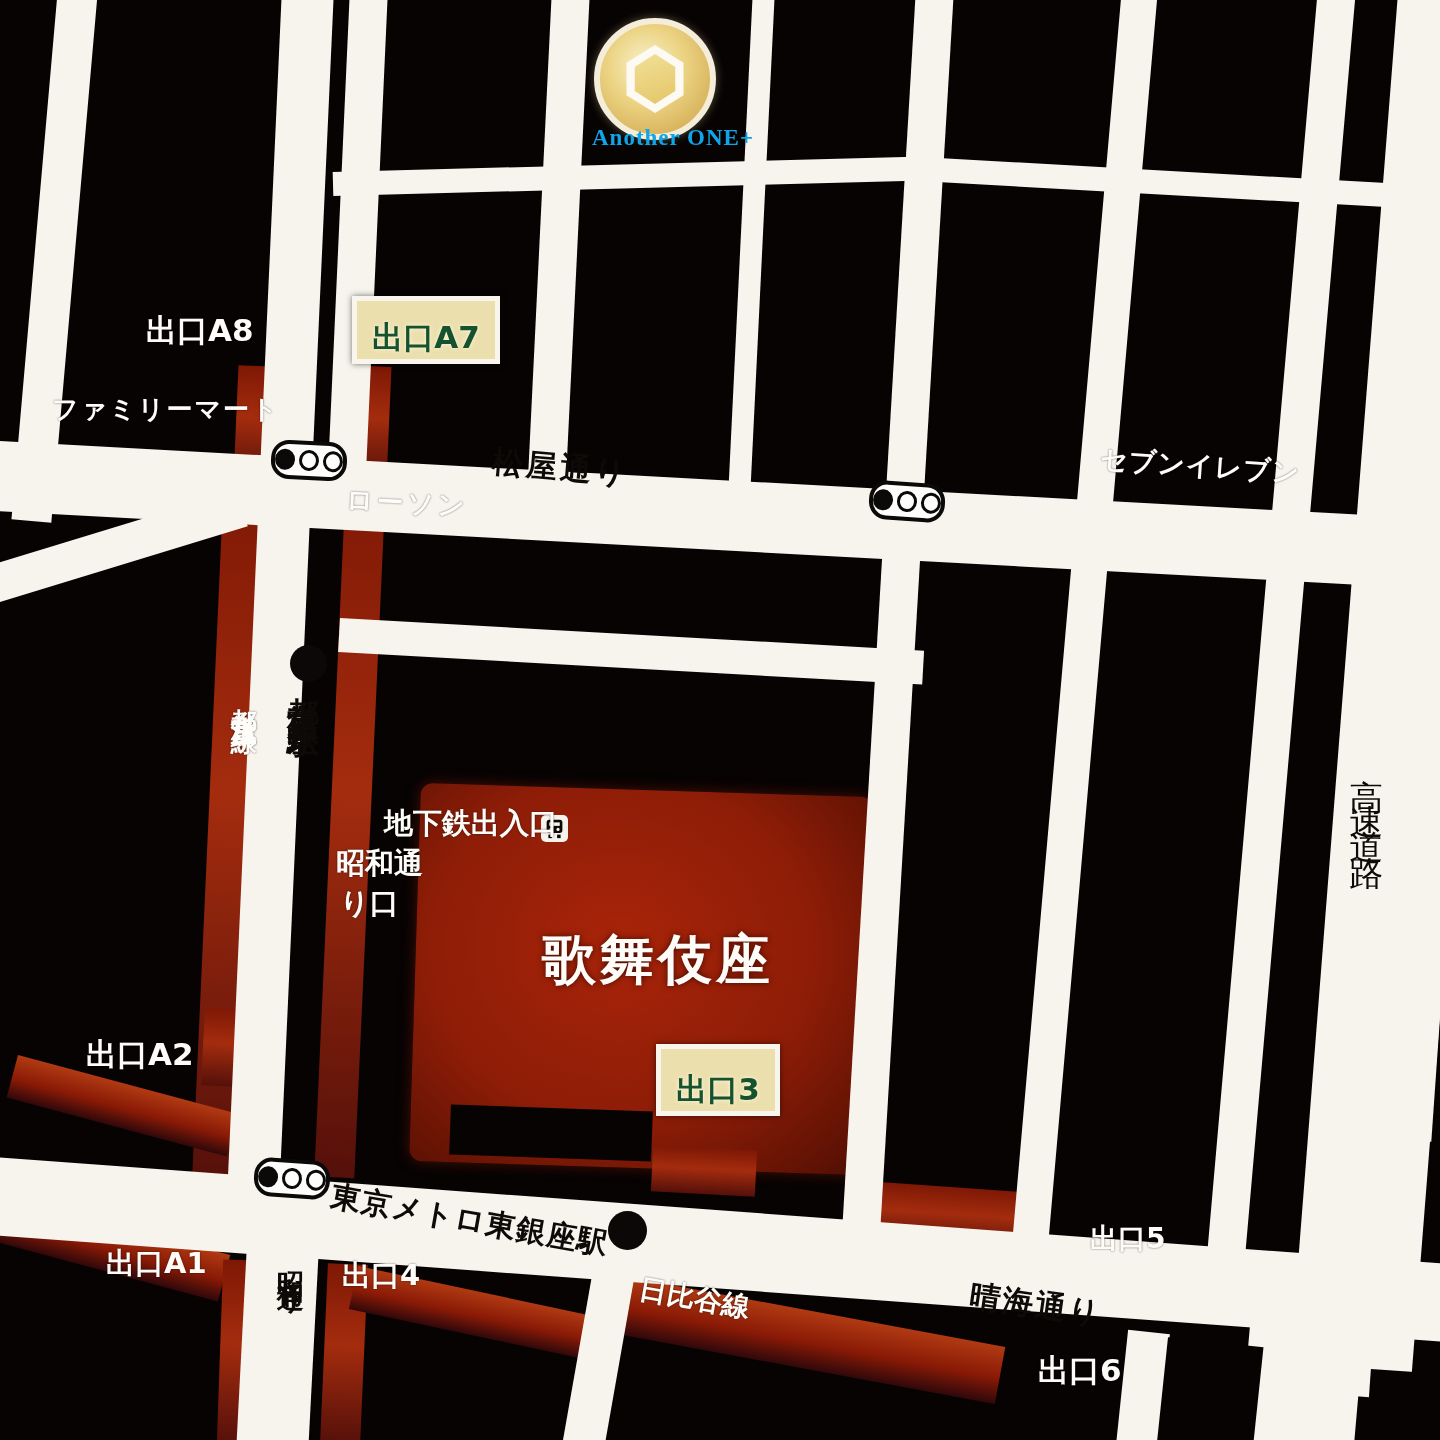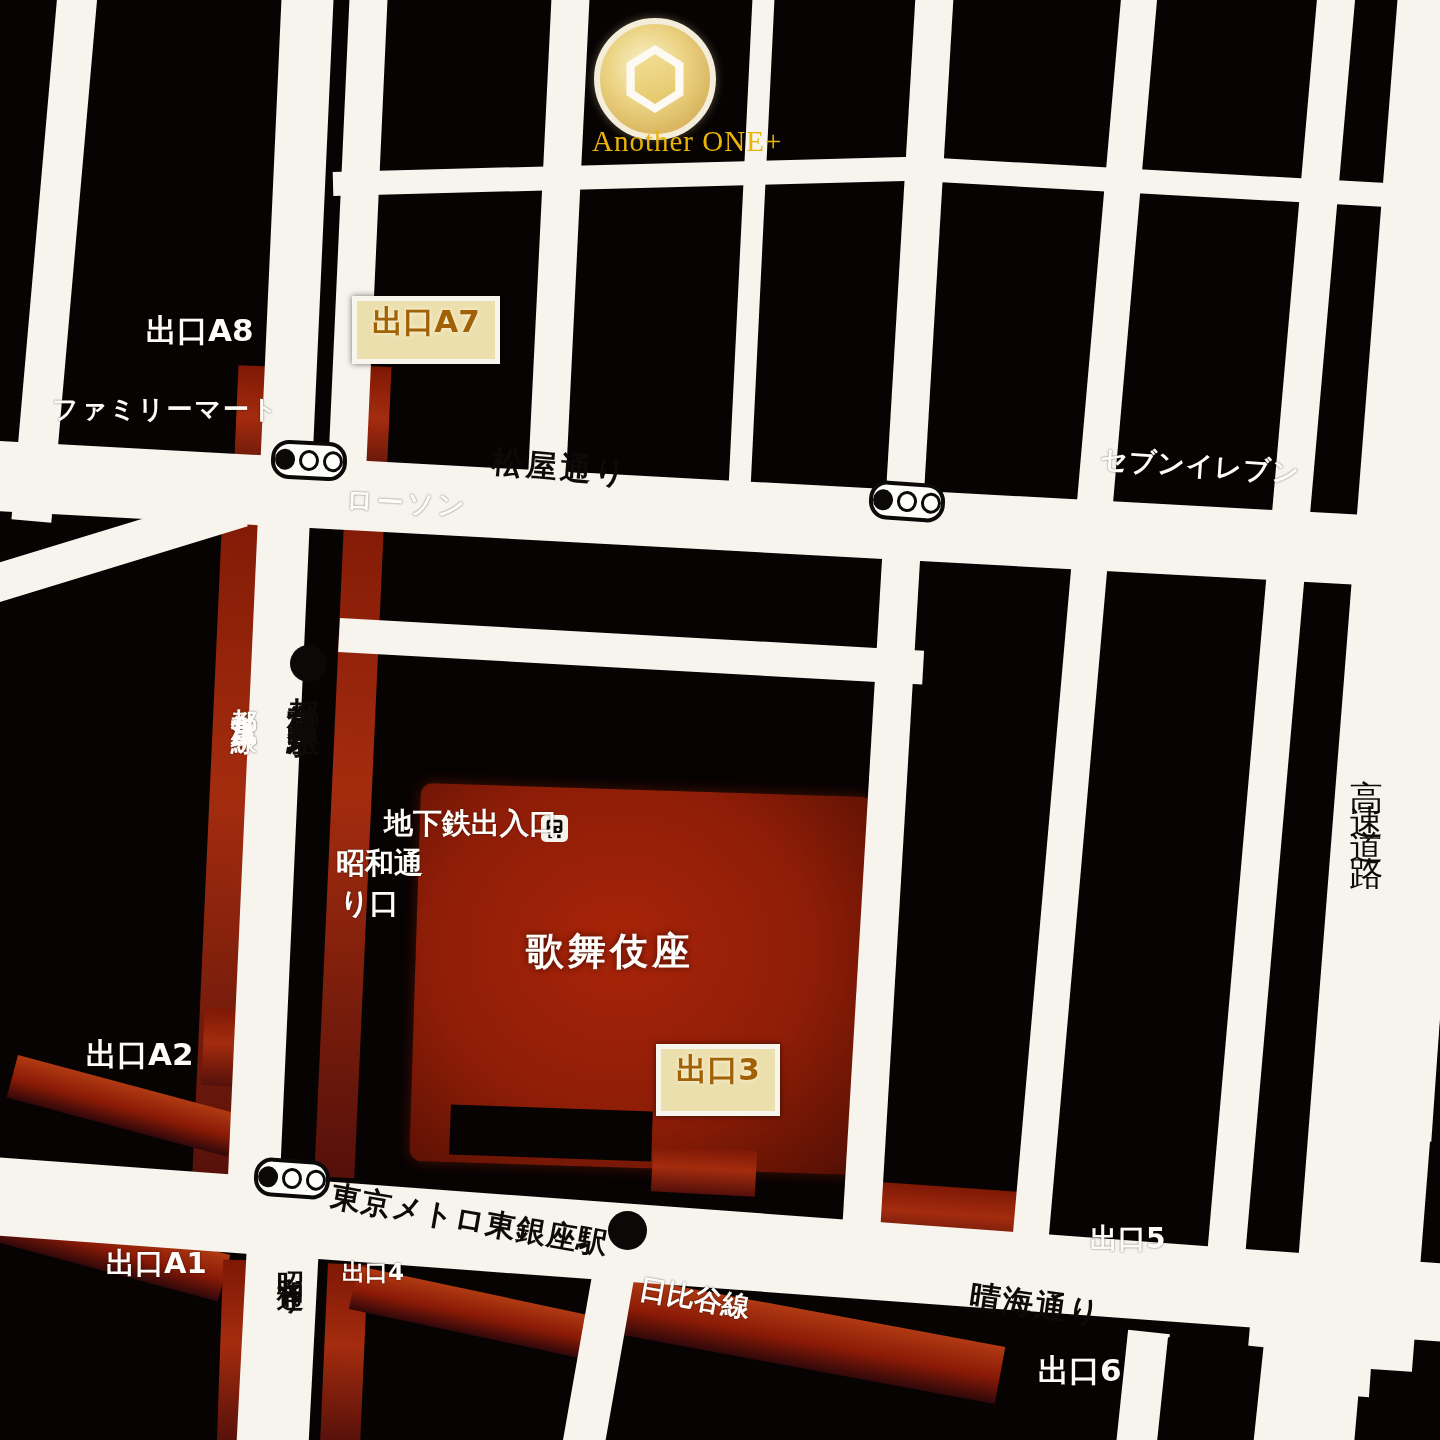--- a/index.html
+++ b/index.html
@@ -12,22 +12,22 @@
   .red{position:absolute;background:linear-gradient(180deg,#7e1805 0%,#a42c0e 45%,#55100a 100%);}
   .redband{position:absolute;background:linear-gradient(180deg,#b03a12 0%,#8a1a06 55%,#30080a 100%);}
   .block{position:absolute;background:#070303;}
   
   .lbl{position:absolute;white-space:nowrap;line-height:1.05;}
   .w{color:#fdfcf9;font-weight:bold;text-shadow:0 0 2px rgba(0,0,0,.6);}
   .b{color:#0d0a08;font-weight:bold;font-family:"Liberation Serif","DejaVu Serif",serif;}
   .vert{writing-mode:vertical-rl;text-orientation:upright;}
   
   .exitbox{position:absolute;background:#ecdfae;border:5px solid #f8f5ec;
-           display:flex;align-items:flex-start;justify-content:center;
-           font-weight:bold;color:#a16207;text-shadow:0 0 4px #fff8e0;
+           display:flex;align-items:flex-end;justify-content:center;
+           font-weight:bold;color:#14532d;text-shadow:0 0 4px #fff8e0;
            box-shadow:0 0 6px rgba(0,0,0,.55);}
   
   .tl{position:absolute;width:68px;height:31px;background:#fdfdfb;border:4px solid #0c0a08;
       border-radius:18px;display:flex;align-items:center;justify-content:center;gap:4px;}
   .tl i{display:block;width:15px;height:15px;border-radius:50%;border:3px solid #0c0a08;background:#fdfdfb;}
   .tl i.on{background:#0c0a08;}
   .dot{position:absolute;background:#0b0807;border-radius:50%;}
   
   .logo-circle{position:absolute;left:594px;top:18px;width:110px;height:110px;border-radius:50%;
      background:radial-gradient(circle at 42% 38%,#f8f2cf 0%,#ecd484 40%,#d9b55e 75%,#c9a44f 100%);
@@ -121,21 +121,21 @@
     <rect x="5" y="19" width="4" height="4" fill="#0c0906"></rect>
     <rect x="15" y="19" width="4" height="4" fill="#0c0906"></rect>
   </svg>
 </div>
 
 <div class="logo-circle">
   <div class="hex outer">
     <div class="hex inner"></div>
   </div>
 </div>
-<div class="lbl" style="left:592px;top:126px;font-family:'Liberation Serif','DejaVu Serif',serif;font-size:29px;font-weight:normal;color:#eab308;letter-spacing:1px;">Another ONE+</div>
+<div class="lbl" style="left:592px;top:126px;font-family:'Liberation Serif','DejaVu Serif',serif;font-size:23px;font-weight:bold;color:#0ea5e9;letter-spacing:1px;">Another ONE+</div>
 
 <div class="lbl w" style="left:146px;top:314px;font-size:31px;">出口A8</div>
 
 <div class="exitbox" style="left:352px;top:296px;width:138px;height:58px;font-size:31px;">
   <span>出口A7</span>
 </div>
 
 <div class="lbl w" style="left:52px;top:396px;font-size:26px;letter-spacing:2px;">ファミリーマート</div>
 
 <div class="lbl b" style="left:492px;top:452px;font-size:31px;transform:rotate(5deg);letter-spacing:3px;">松屋通り</div>
@@ -145,35 +145,35 @@
 <div class="lbl w" style="left:346px;top:489px;font-size:27px;transform:rotate(3deg);letter-spacing:3px;">ローソン</div>
 
 <div class="lbl w vert" style="left:230px;top:688px;font-size:26px;letter-spacing:5px;">都営浅草線</div>
 
 <div class="lbl b vert" style="left:286px;top:672px;font-size:32px;letter-spacing:6px;">都営東銀座駅</div>
 
 <div class="lbl w" style="left:336px;top:808px;font-size:29px;margin-left:48px;">地下鉄出入口</div>
 <div class="lbl w" style="left:336px;top:848px;font-size:29px;">昭和通</div>
 <div class="lbl w" style="left:340px;top:888px;font-size:29px;">り口</div>
 
-<div class="lbl w" style="left:526px;top:932px;font-size:38px;letter-spacing:4px;text-shadow:0 0 6px rgba(40,5,0,.8);">歌舞伎座</div>
+<div class="lbl w" style="left:542px;top:932px;font-size:54px;letter-spacing:4px;text-shadow:0 0 6px rgba(40,5,0,.8);">歌舞伎座</div>
 
 <div class="lbl w" style="left:86px;top:1038px;font-size:31px;">出口A2</div>
 
 <div class="exitbox" style="left:656px;top:1044px;width:114px;height:62px;font-size:31px;">
   <span>出口3</span>
 </div>
 
 <div class="lbl b" style="left:334px;top:1180px;font-size:30px;transform:rotate(10deg);transform-origin:left top;letter-spacing:1px;">東京メトロ東銀座駅</div>
 
 <div class="lbl w" style="left:106px;top:1248px;font-size:29px;">出口A1</div>
 
 <div class="lbl b vert" style="left:276px;top:1250px;font-size:27px;letter-spacing:6px;">昭和通り</div>
 
-<div class="lbl w" style="left:342px;top:1260px;font-size:23px;">出口4</div>
+<div class="lbl w" style="left:342px;top:1260px;font-size:29px;">出口4</div>
 
 <div class="lbl w" style="left:642px;top:1274px;font-size:28px;transform:rotate(10deg);transform-origin:left top;">日比谷線</div>
 
 <div class="lbl b" style="left:972px;top:1280px;font-size:31px;transform:rotate(8deg);transform-origin:left top;letter-spacing:2px;">晴海通り</div>
 
 <div class="lbl w" style="left:1090px;top:1224px;font-size:28px;">出口5</div>
 
 <div class="lbl w" style="left:1038px;top:1354px;font-size:31px;">出口6</div>
 
 <div class="lbl b vert" style="left:1348px;top:752px;font-size:34px;letter-spacing:26px;font-weight:normal;">高速道路</div>

